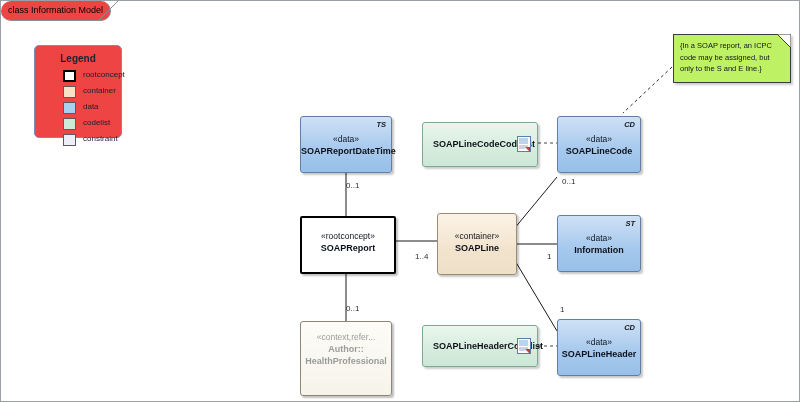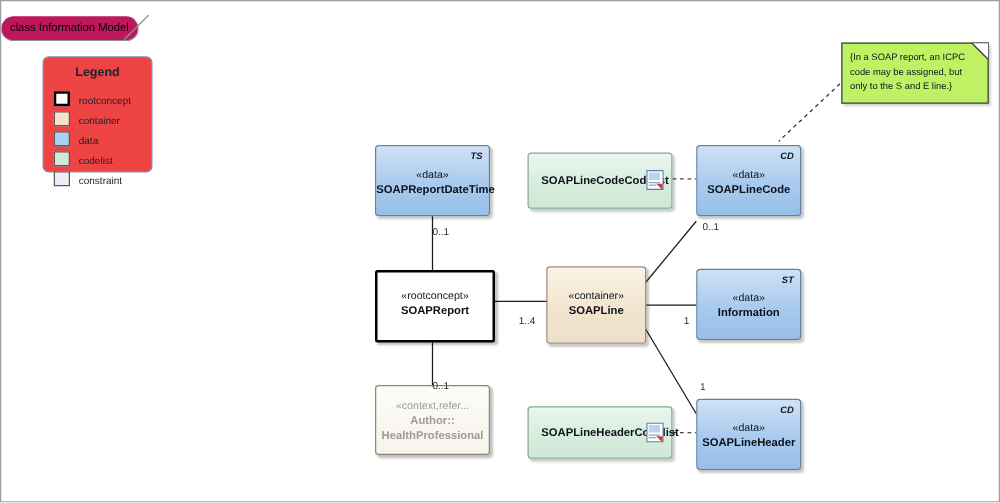--- a/index.html
+++ b/index.html
@@ -17,27 +17,27 @@
     background: #ffffff;
     border: 1px solid #9aa0a6;
     box-sizing: border-box;
     overflow: hidden;
   }
 
   
   #frame-tab {
     position: absolute;
     left: 0px;
-    top: 12px;
+    top: 0px;
     width: 110px;
     height: 20px;
     box-sizing: border-box;
     border-right: 1px solid #8a8f94;
     border-bottom: 1px solid #8a8f94;
-    background: #be185d;
+    background: #ef4444;
     border-radius: 10px;
   }
   #frame-tab .tab-label {
     position: absolute;
     left: 7px;
     top: 4px;
     font-size: 9px;
     color: #000000;
     white-space: nowrap;
   }
@@ -67,23 +67,24 @@
     font-weight: bold;
     color: #1c2333;
     margin-top: 7px;
   }
   #legend .legend-rows {
     margin-top: 6px;
     padding-left: 8px;
   }
   #legend .legend-row {
     display: flex;
-    align-items: flex-end;
+    align-items: flex-start;
     height: 15px;
     margin-bottom: 1px;
+    margin-left: 20px;
   }
   #legend .swatch {
     width: 13px;
     height: 12px;
     border: 1px solid #5a5a5a;
     box-sizing: border-box;
     margin-right: 7px;
     flex: none;
   }
   #legend .swatch.thick {
@@ -331,21 +332,21 @@
       <path d="M8,11 L13,11 L13,16 z" fill="#d03b2e"></path>
     </svg>
   </div>
 
   <div class="node data-node" style="left:556px; top:318px; width:84px; height:57px;">
     <span class="corner-tag">CD</span>
     <div class="stereo" style="margin-top:16px;">«data»</div>
     <div class="nm">SOAPLineHeader</div>
   </div>
 
-  <div class="node constraint-node" style="left:299px; top:307px; width:92px; height:56px;">
+  <div class="node constraint-node" style="left:299px; top:320px; width:92px; height:75px;">
     <div class="stereo" style="margin-top:9px;">«context,refer...</div>
     <div class="nm">Author::</div>
     <div class="nm">HealthProfessional</div>
   </div>
 
   <span class="mult" style="left:345px; top:180px;">0..1</span>
   <span class="mult" style="left:414px; top:251px;">1..4</span>
   <span class="mult" style="left:561px; top:176px;">0..1</span>
   <span class="mult" style="left:546px; top:251px;">1</span>
   <span class="mult" style="left:559px; top:304px;">1</span>

